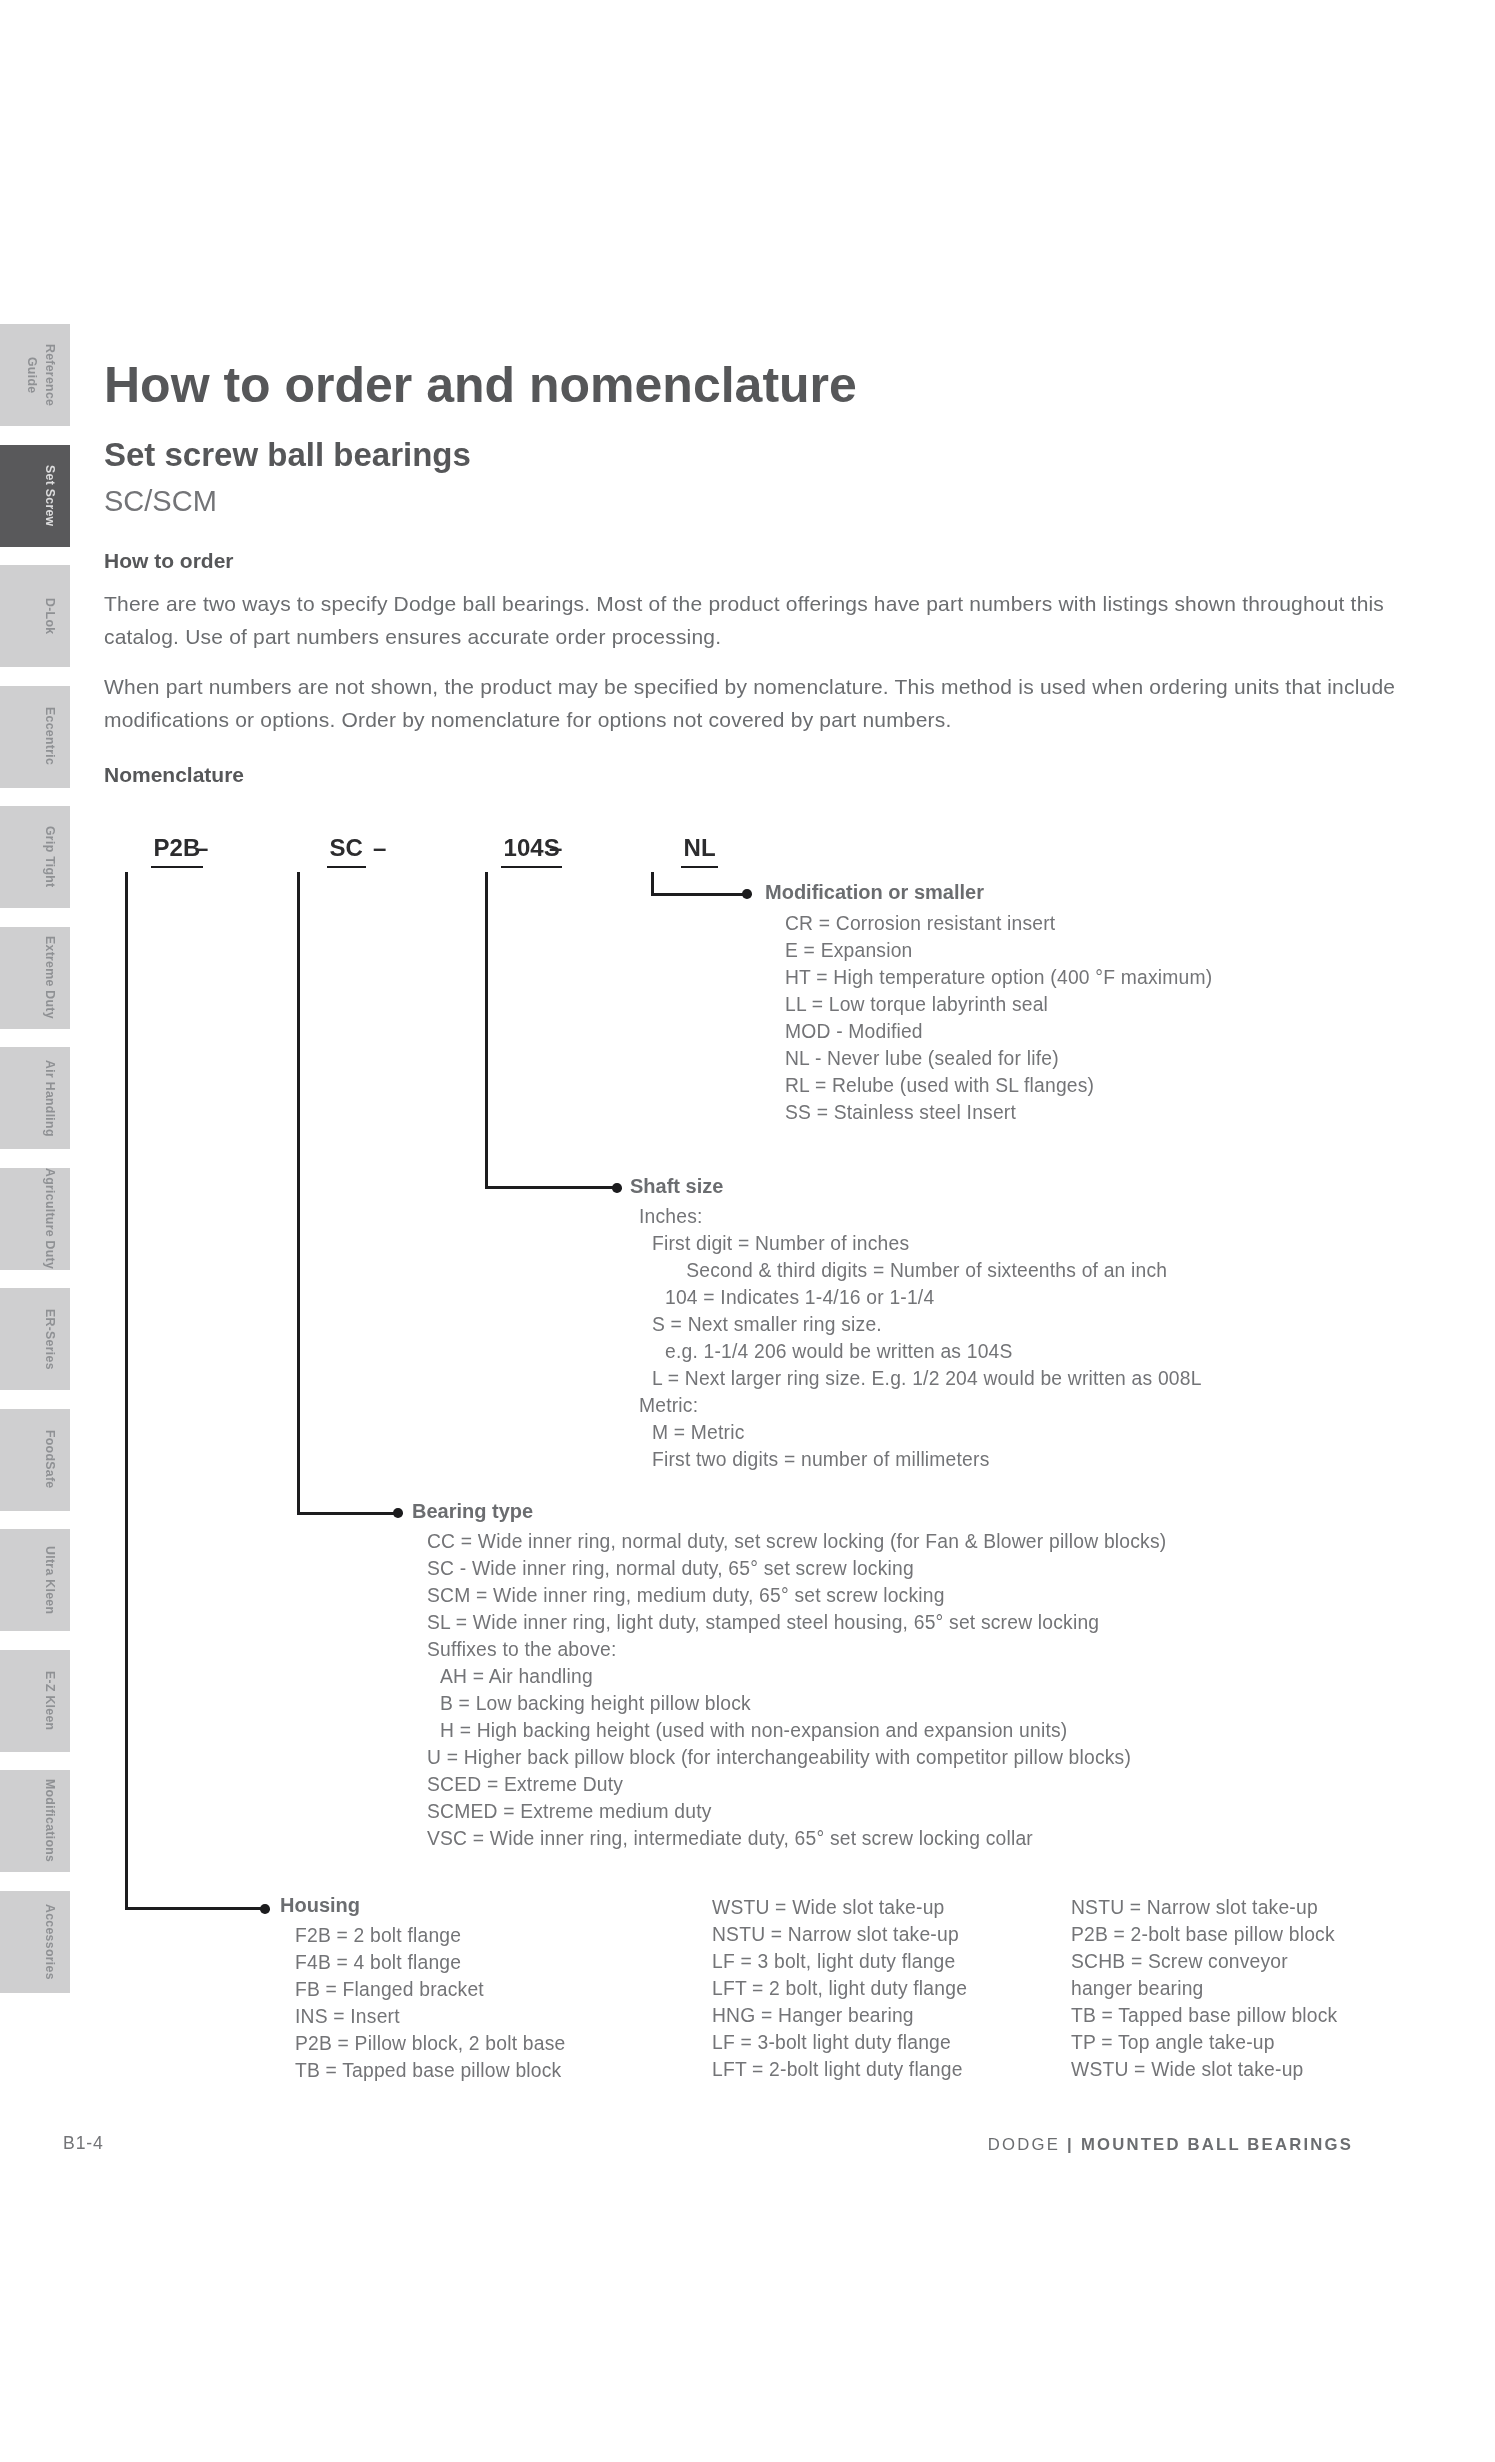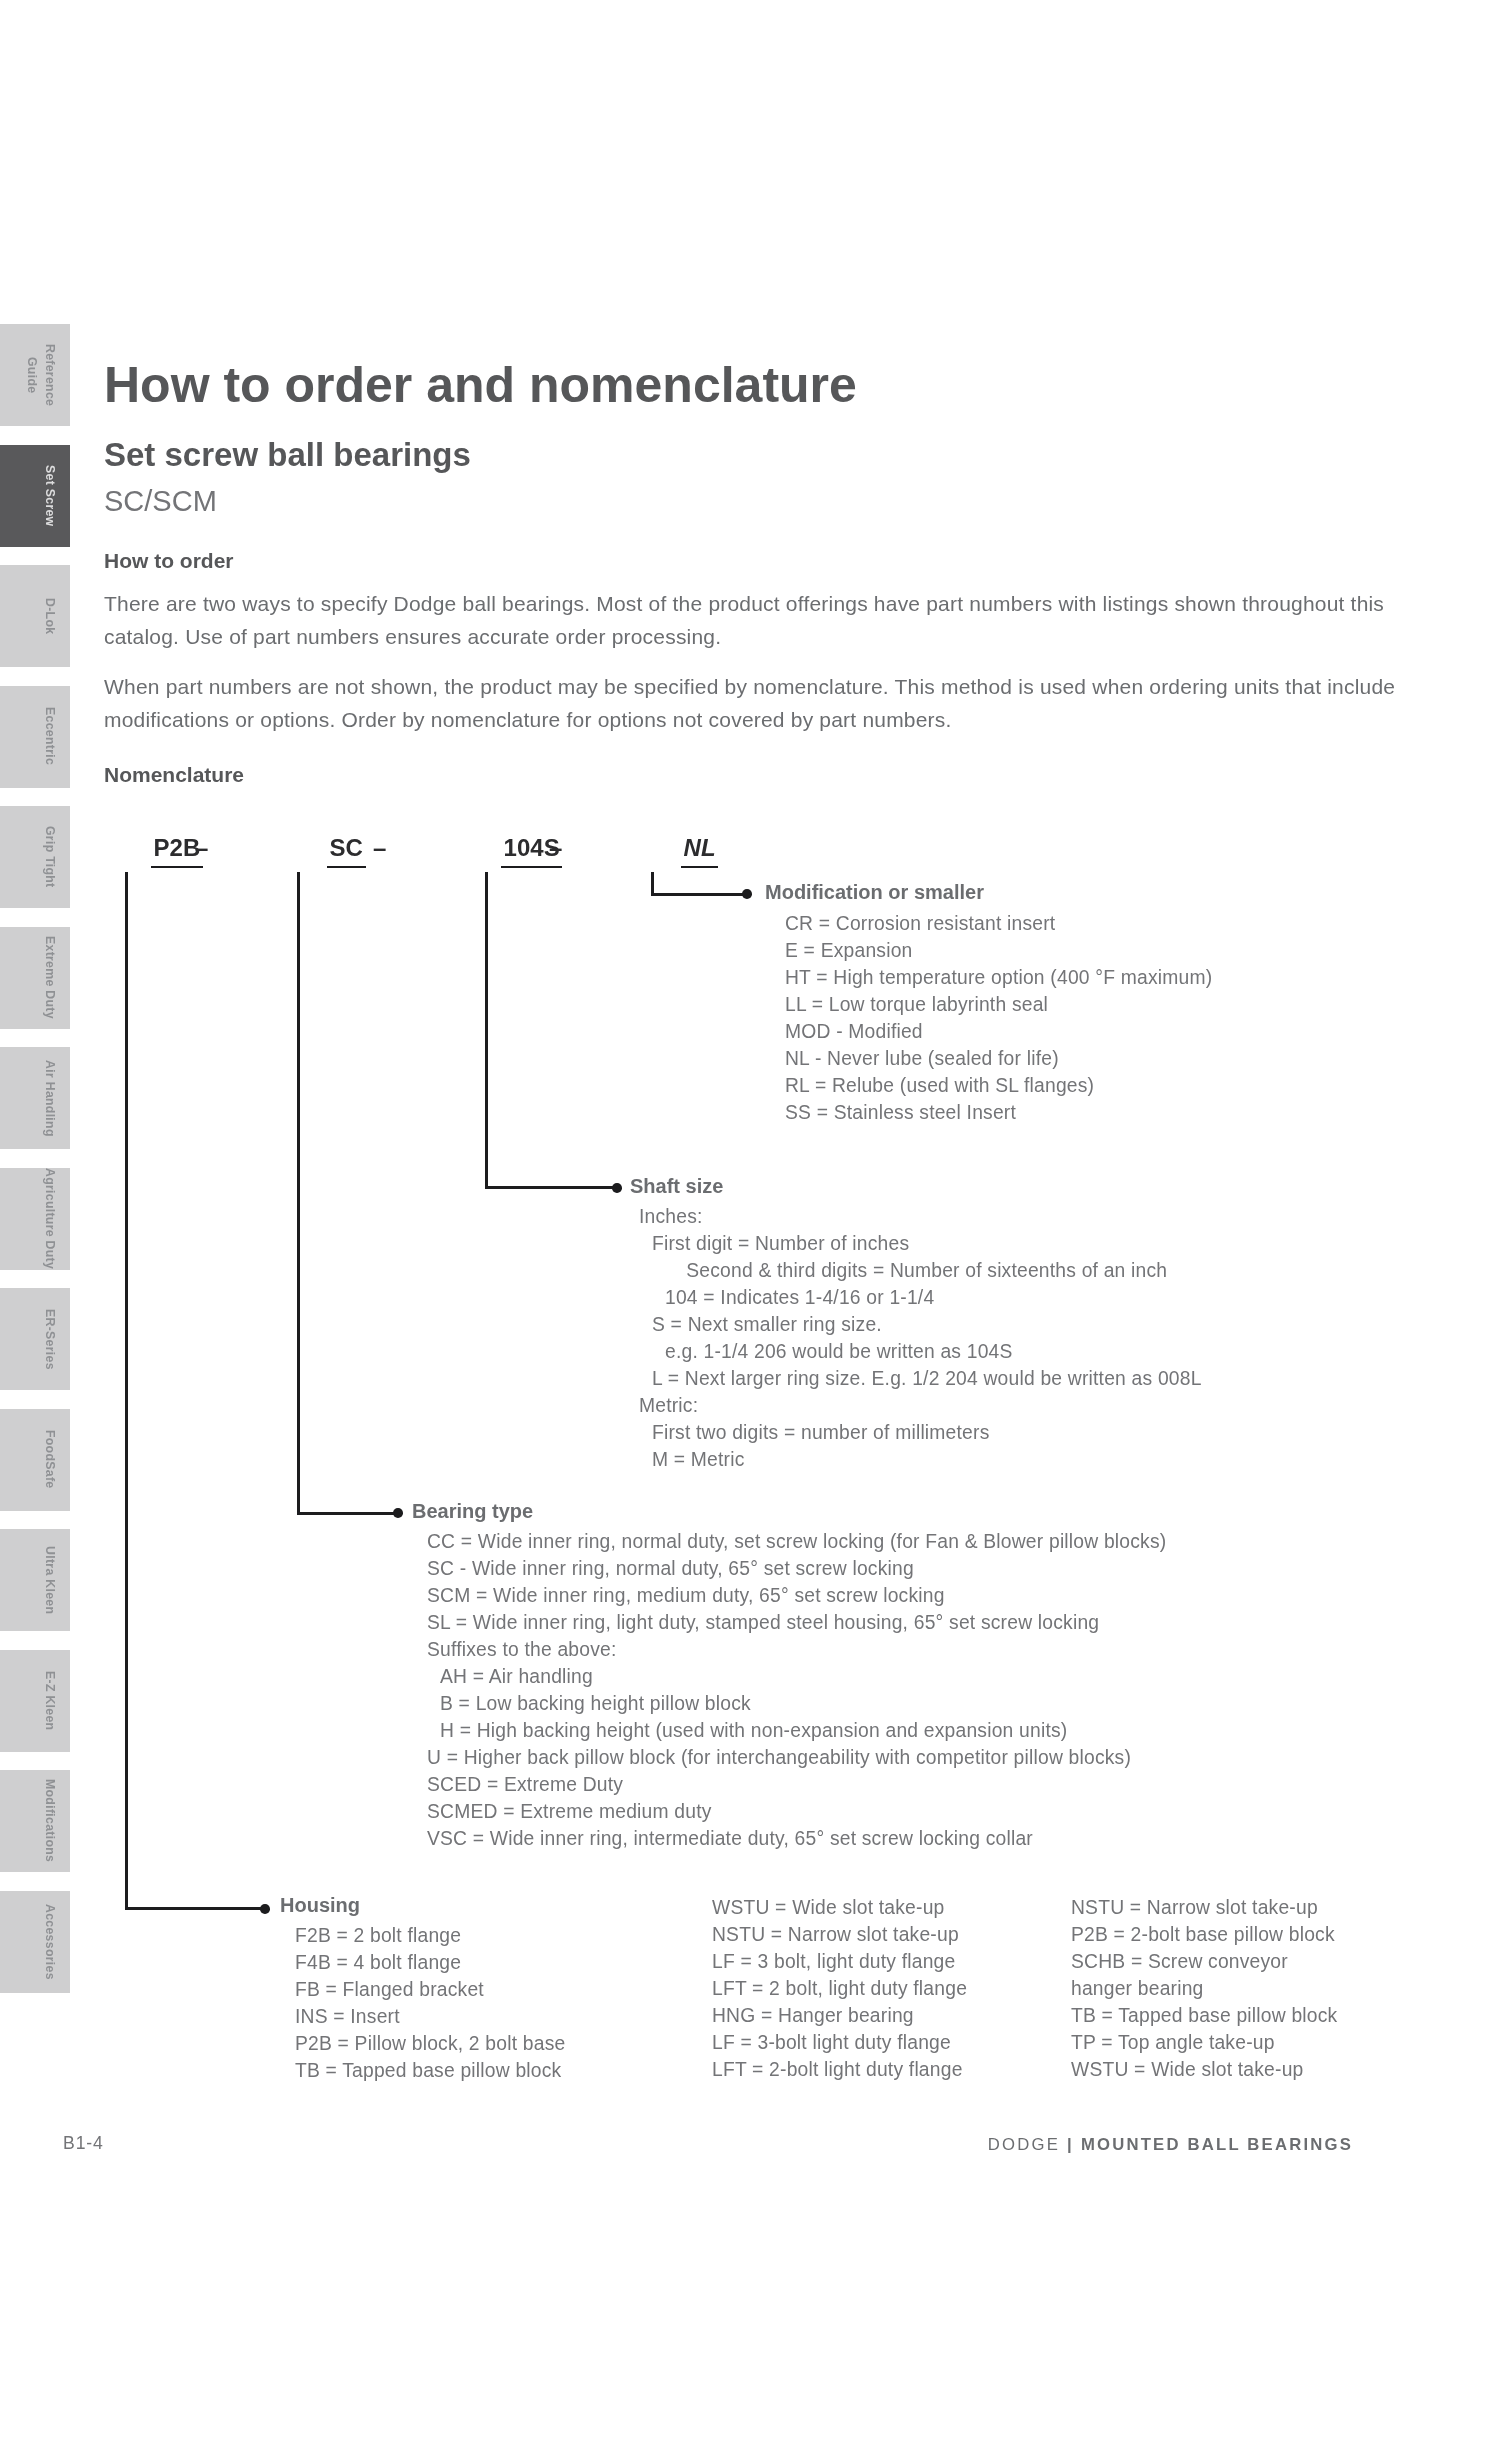--- a/index.html
+++ b/index.html
@@ -25,21 +25,21 @@
   .sec-heading{position:absolute;font-size:21px;font-weight:bold;color:#565759;}
   .h-order{left:104px;top:549px;}
   .h-nomen{left:104px;top:763px;}
   .para{position:absolute;left:104px;width:1303px;font-size:21px;line-height:33px;color:#6b6d70;letter-spacing:0.2px;}
   .para1{top:587px;}
   .para2{top:670px;}
 
   
   .token{position:absolute;top:834px;font-size:24px;font-weight:bold;color:#2c2c2e;
          border-bottom:2.6px solid #1c1c1e;padding:0 2.6px 4.4px 2.6px;margin-left:44px;}
-  .tok1{left:107px;} .tok2{left:283px;} .tok3{left:457px;} .tok4{left:637px;font-style:italic;}
+  .tok1{left:107px;} .tok2{left:283px;} .tok3{left:457px;} .tok4{left:637px;}
   .tdash{position:absolute;top:834px;font-size:24px;font-weight:bold;color:#2c2c2e;}
   .d1{left:195px;} .d2{left:373px;} .d3{left:549px;}
 
   
   .vline{position:absolute;width:2.6px;background:#1c1c1e;}
   .hline{position:absolute;height:2.6px;background:#1c1c1e;}
   .dot{position:absolute;width:9.7px;height:9.7px;border-radius:50%;background:#1c1c1e;}
   .v-p2b{left:125px;top:872px;height:1038px;}
   .v-sc{left:297px;top:872px;height:642px;}
   .v-104s{left:485px;top:872px;height:317px;}
@@ -141,22 +141,22 @@
   <div class="blk-heading bh-shaft">Shaft size</div>
   <div class="list l-shaft">
       <div>Inches:</div>
       <div style="padding-left: 13px;">First digit = Number of inches</div>
       <div style="padding-left: 13px; text-align: center;">Second &amp; third digits = Number of sixteenths of an inch</div>
       <div style="padding-left: 26px;">104 = Indicates 1-4/16 or 1-1/4</div>
       <div style="padding-left: 13px;">S = Next smaller ring size.</div>
       <div style="padding-left: 26px;">e.g. 1-1/4 206 would be written as 104S</div>
       <div style="padding-left: 13px;">L = Next larger ring size. E.g. 1/2 204 would be written as 008L</div>
       <div>Metric:</div>
+      <div style="padding-left: 13px;">M = Metric</div>
       <div style="padding-left: 13px;">First two digits = number of millimeters</div>
-      <div style="padding-left: 13px;">M = Metric</div>
     </div>
 
   <div class="blk-heading bh-bear">Bearing type</div>
   <div class="list l-bear">
       <div>CC = Wide inner ring, normal duty, set screw locking (for Fan &amp; Blower pillow blocks)</div>
       <div>SC - Wide inner ring, normal duty, 65° set screw locking</div>
       <div>SCM = Wide inner ring, medium duty, 65° set screw locking</div>
       <div>SL = Wide inner ring, light duty, stamped steel housing, 65° set screw locking</div>
       <div>Suffixes to the above:</div>
       <div style="padding-left: 13px;">AH = Air handling</div>

